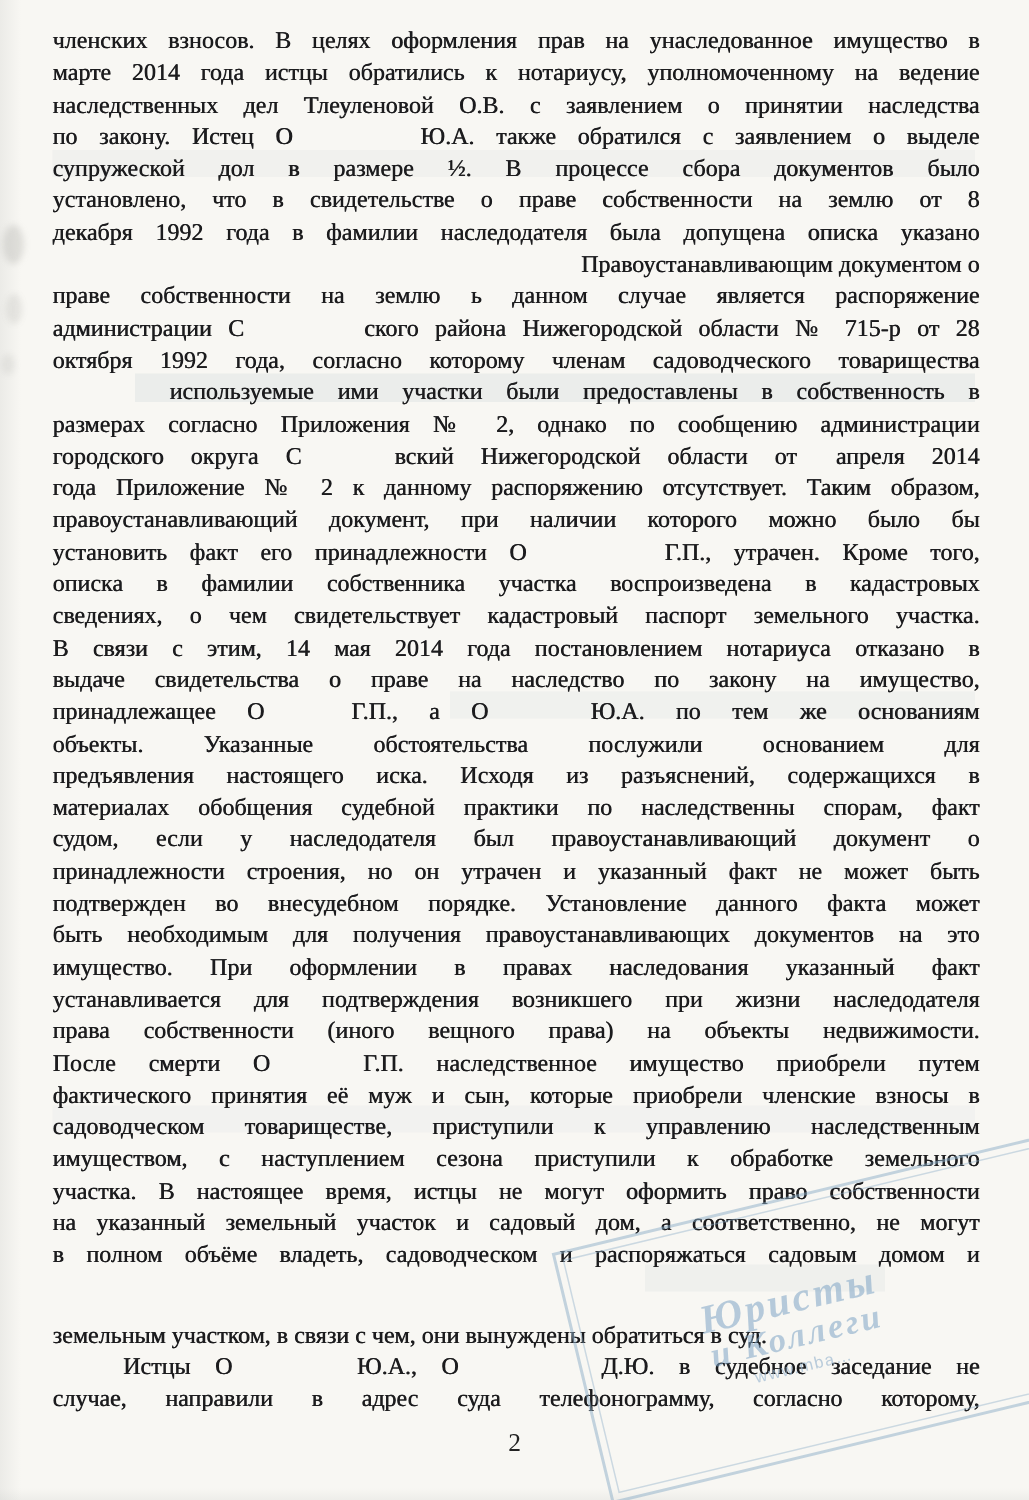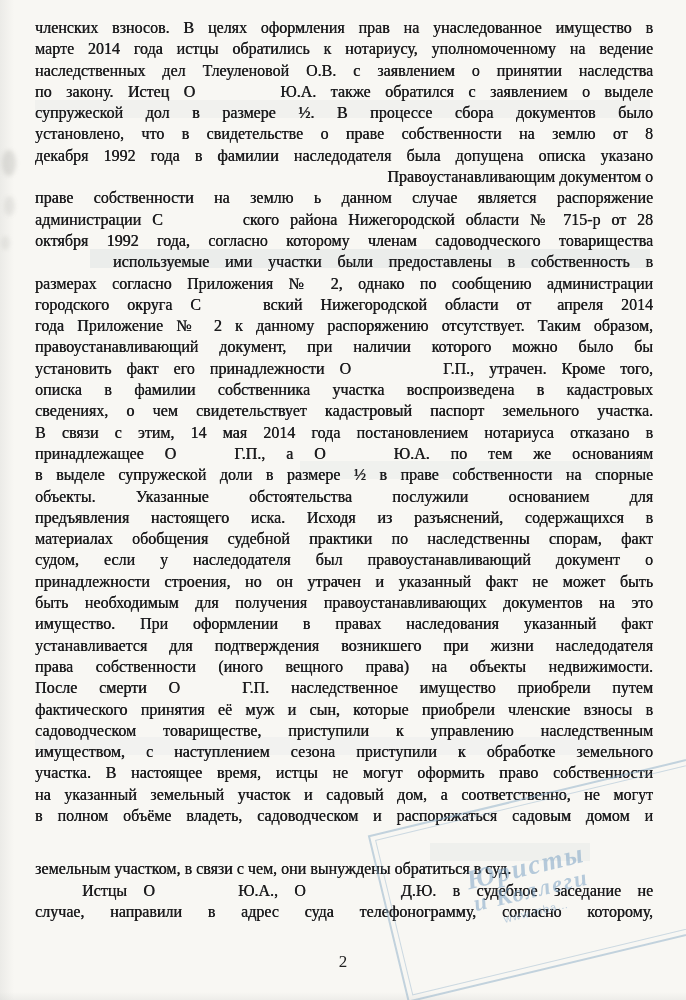--- a/index.html
+++ b/index.html
@@ -82,27 +82,28 @@
       <div class="line j">октября 1992 года, согласно которому членам садоводческого товарищества</div>
       <div class="line j"><span class="gap" style="width: 78px;"></span>используемые ими участки были предоставлены в собственность в</div>
       <div class="line j">размерах согласно Приложения № 2, однако по сообщению администрации</div>
       <div class="line j">городского округа С<span class="gap" style="width: 62px;"></span>вский Нижегородской области от<span class="gap" style="width: 26px;"></span>апреля 2014</div>
       <div class="line j">года Приложение № 2 к данному распоряжению отсутствует. Таким образом,</div>
       <div class="line j">правоустанавливающий документ, при наличии которого можно было бы</div>
       <div class="line j">установить факт его принадлежности О<span class="gap" style="width: 92px;"></span>Г.П., утрачен. Кроме того,</div>
       <div class="line j">описка в фамилии собственника участка воспроизведена в кадастровых</div>
       <div class="line j">сведениях, о чем свидетельствует кадастровый паспорт земельного участка.</div>
       <div class="line j">В связи с этим, 14 мая 2014 года постановлением нотариуса отказано в</div>
+      <div class="line j">выдаче свидетельства о праве на наследство по закону на имущество,</div>
       <div class="line j">принадлежащее О<span class="gap" style="width: 58px;"></span>Г.П., а О<span class="gap" style="width: 68px;"></span>Ю.А. по тем же основаниям</div>
-      <div class="line j">в выделе супружеской доли в размере ½ в праве собственности на спорные</div>
       <div class="line j">объекты. Указанные обстоятельства послужили основанием для</div>
       <div class="line j">предъявления настоящего иска. Исходя из разъяснений, содержащихся в</div>
       <div class="line j">материалах обобщения судебной практики по наследственны спорам, факт</div>
       <div class="line j">судом, если у наследодателя был правоустанавливающий документ о</div>
       <div class="line j">принадлежности строения, но он утрачен и указанный факт не может быть</div>
+      <div class="line j">подтвержден во внесудебном порядке. Установление данного факта может</div>
       <div class="line j">быть необходимым для получения правоустанавливающих документов на это</div>
       <div class="line j">имущество. При оформлении в правах наследования указанный факт</div>
       <div class="line j">устанавливается для подтверждения возникшего при жизни наследодателя</div>
       <div class="line j">права собственности (иного вещного права) на объекты недвижимости.</div>
       <div class="line j">После смерти О<span class="gap" style="width: 62px;"></span>Г.П. наследственное имущество приобрели путем</div>
       <div class="line j">фактического принятия её муж и сын, которые приобрели членские взносы в</div>
       <div class="line j">садоводческом товариществе, приступили к управлению наследственным</div>
       <div class="line j">имуществом, с наступлением сезона приступили к обработке земельного</div>
       <div class="line j">участка. В настоящее время, истцы не могут оформить право собственности</div>
       <div class="line j">на указанный земельный участок и садовый дом, а соответственно, не могут</div>

